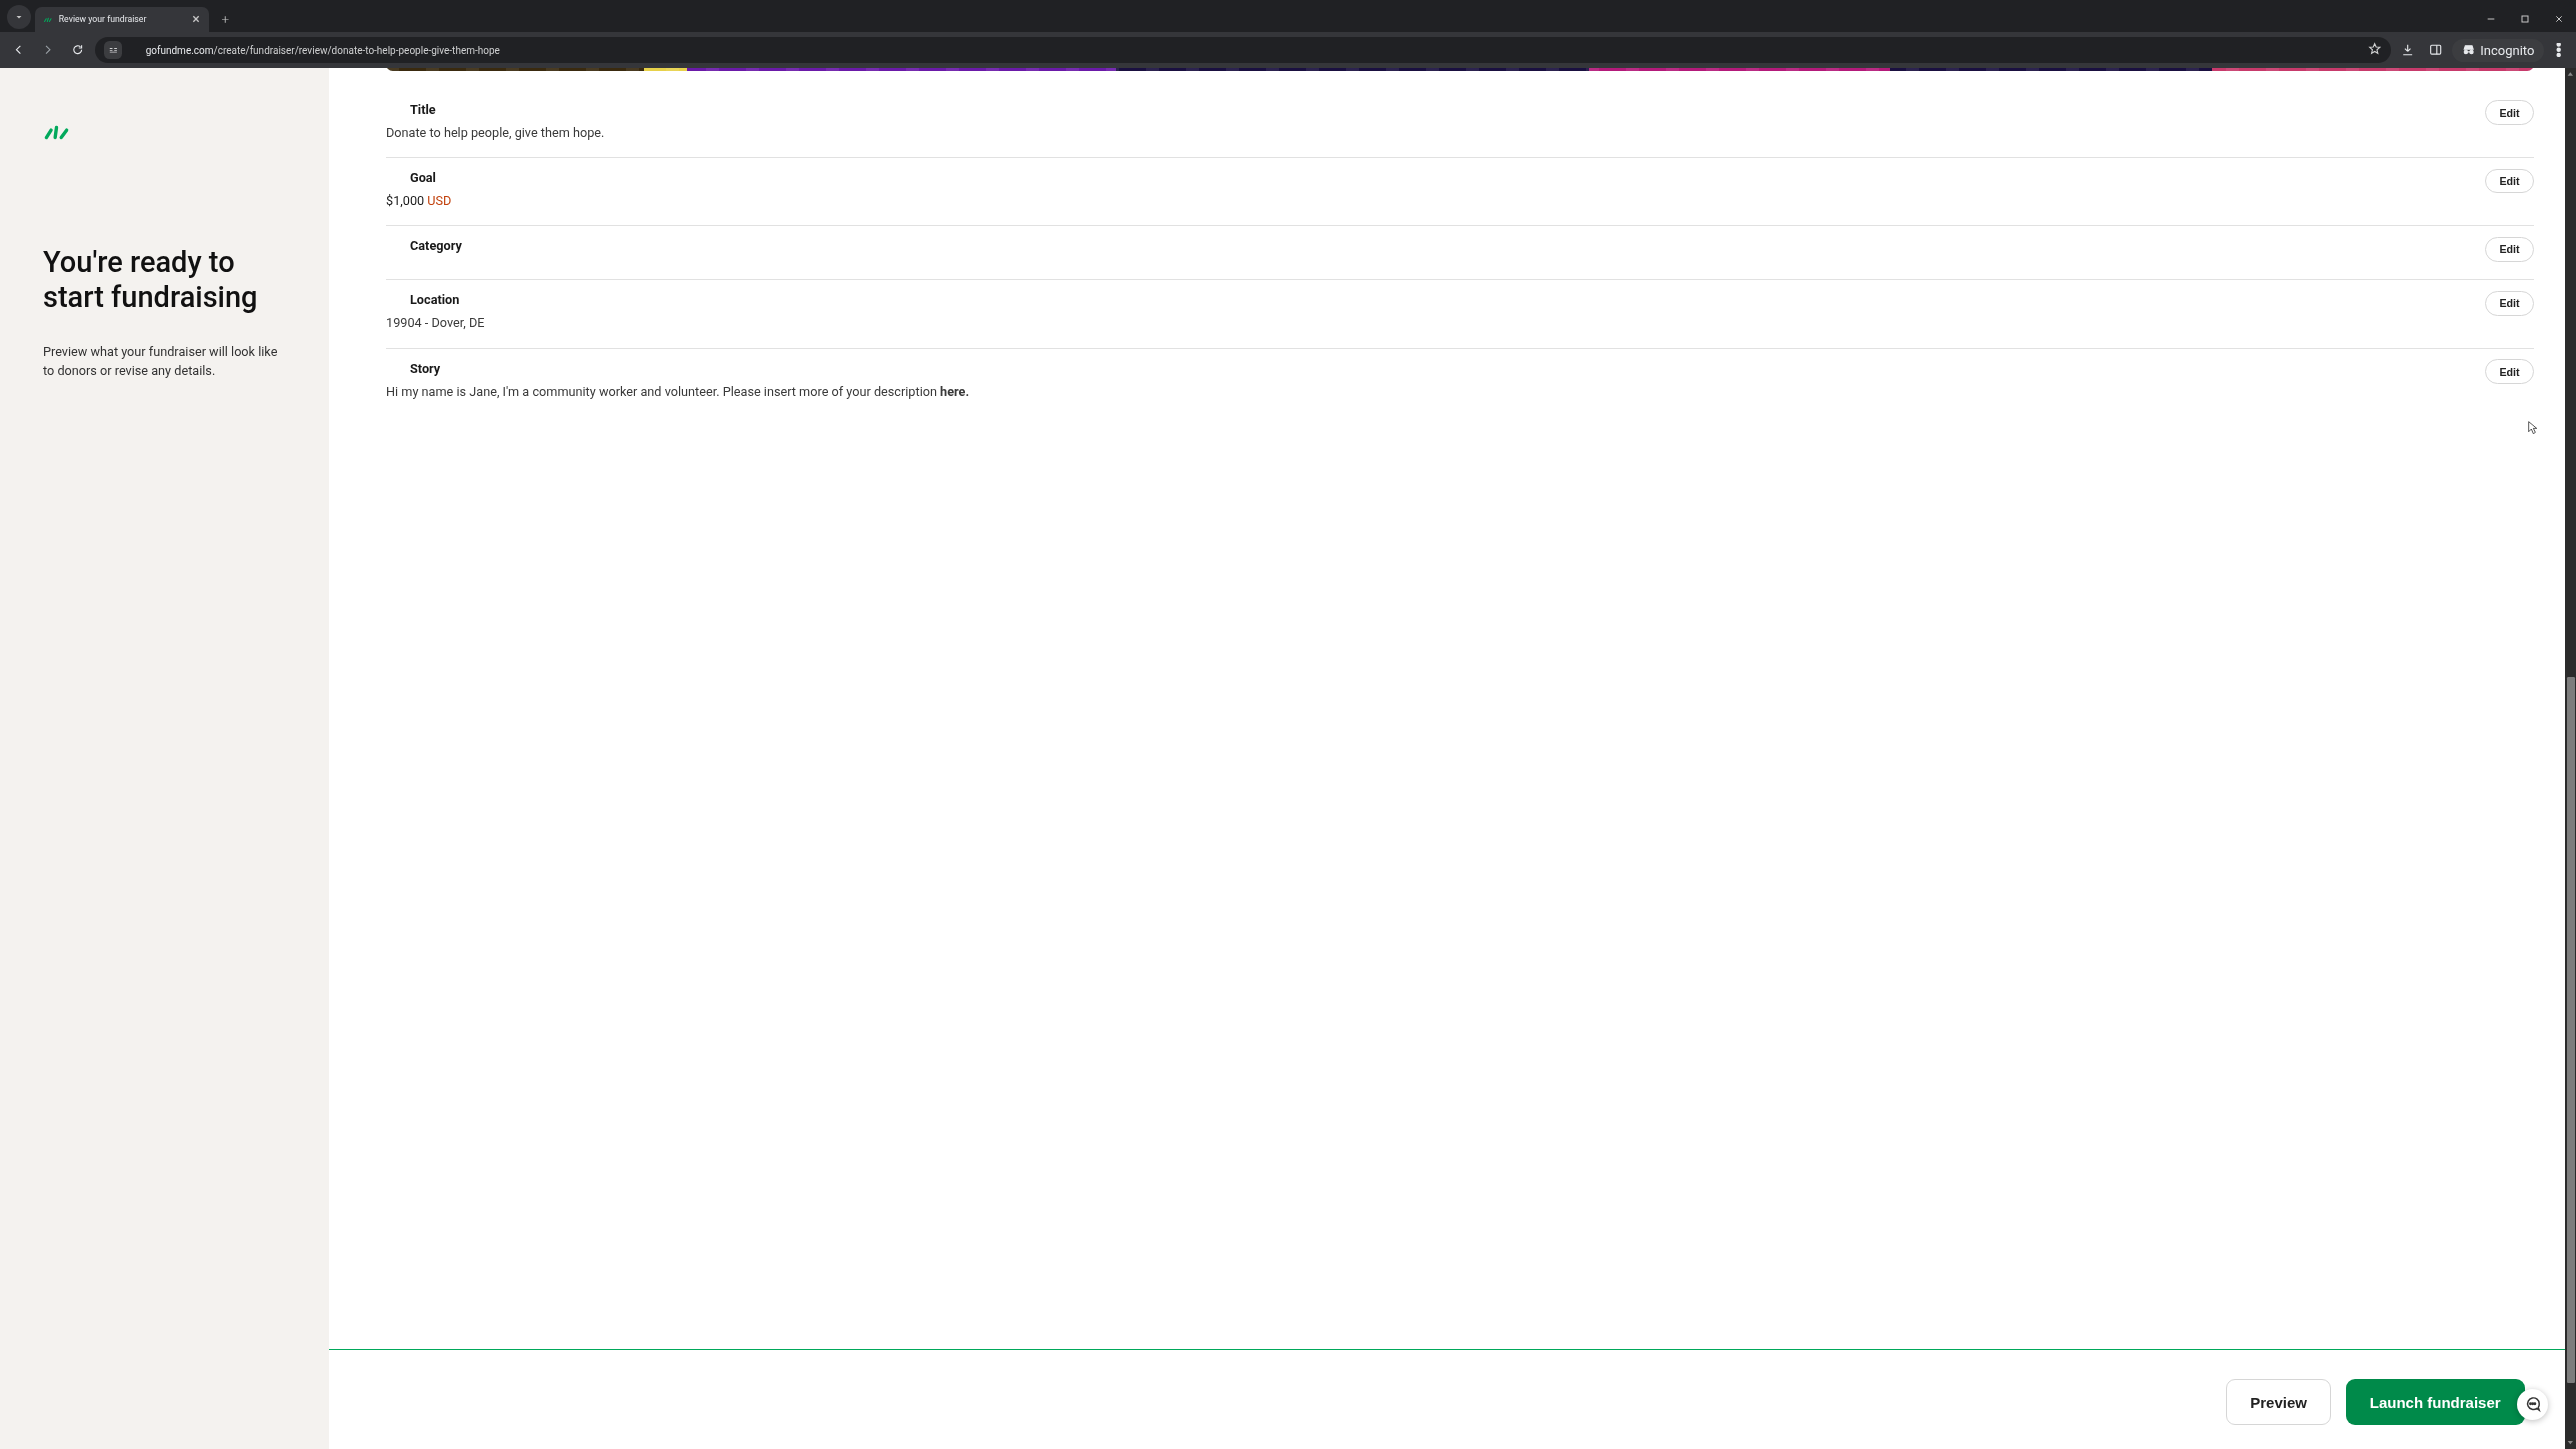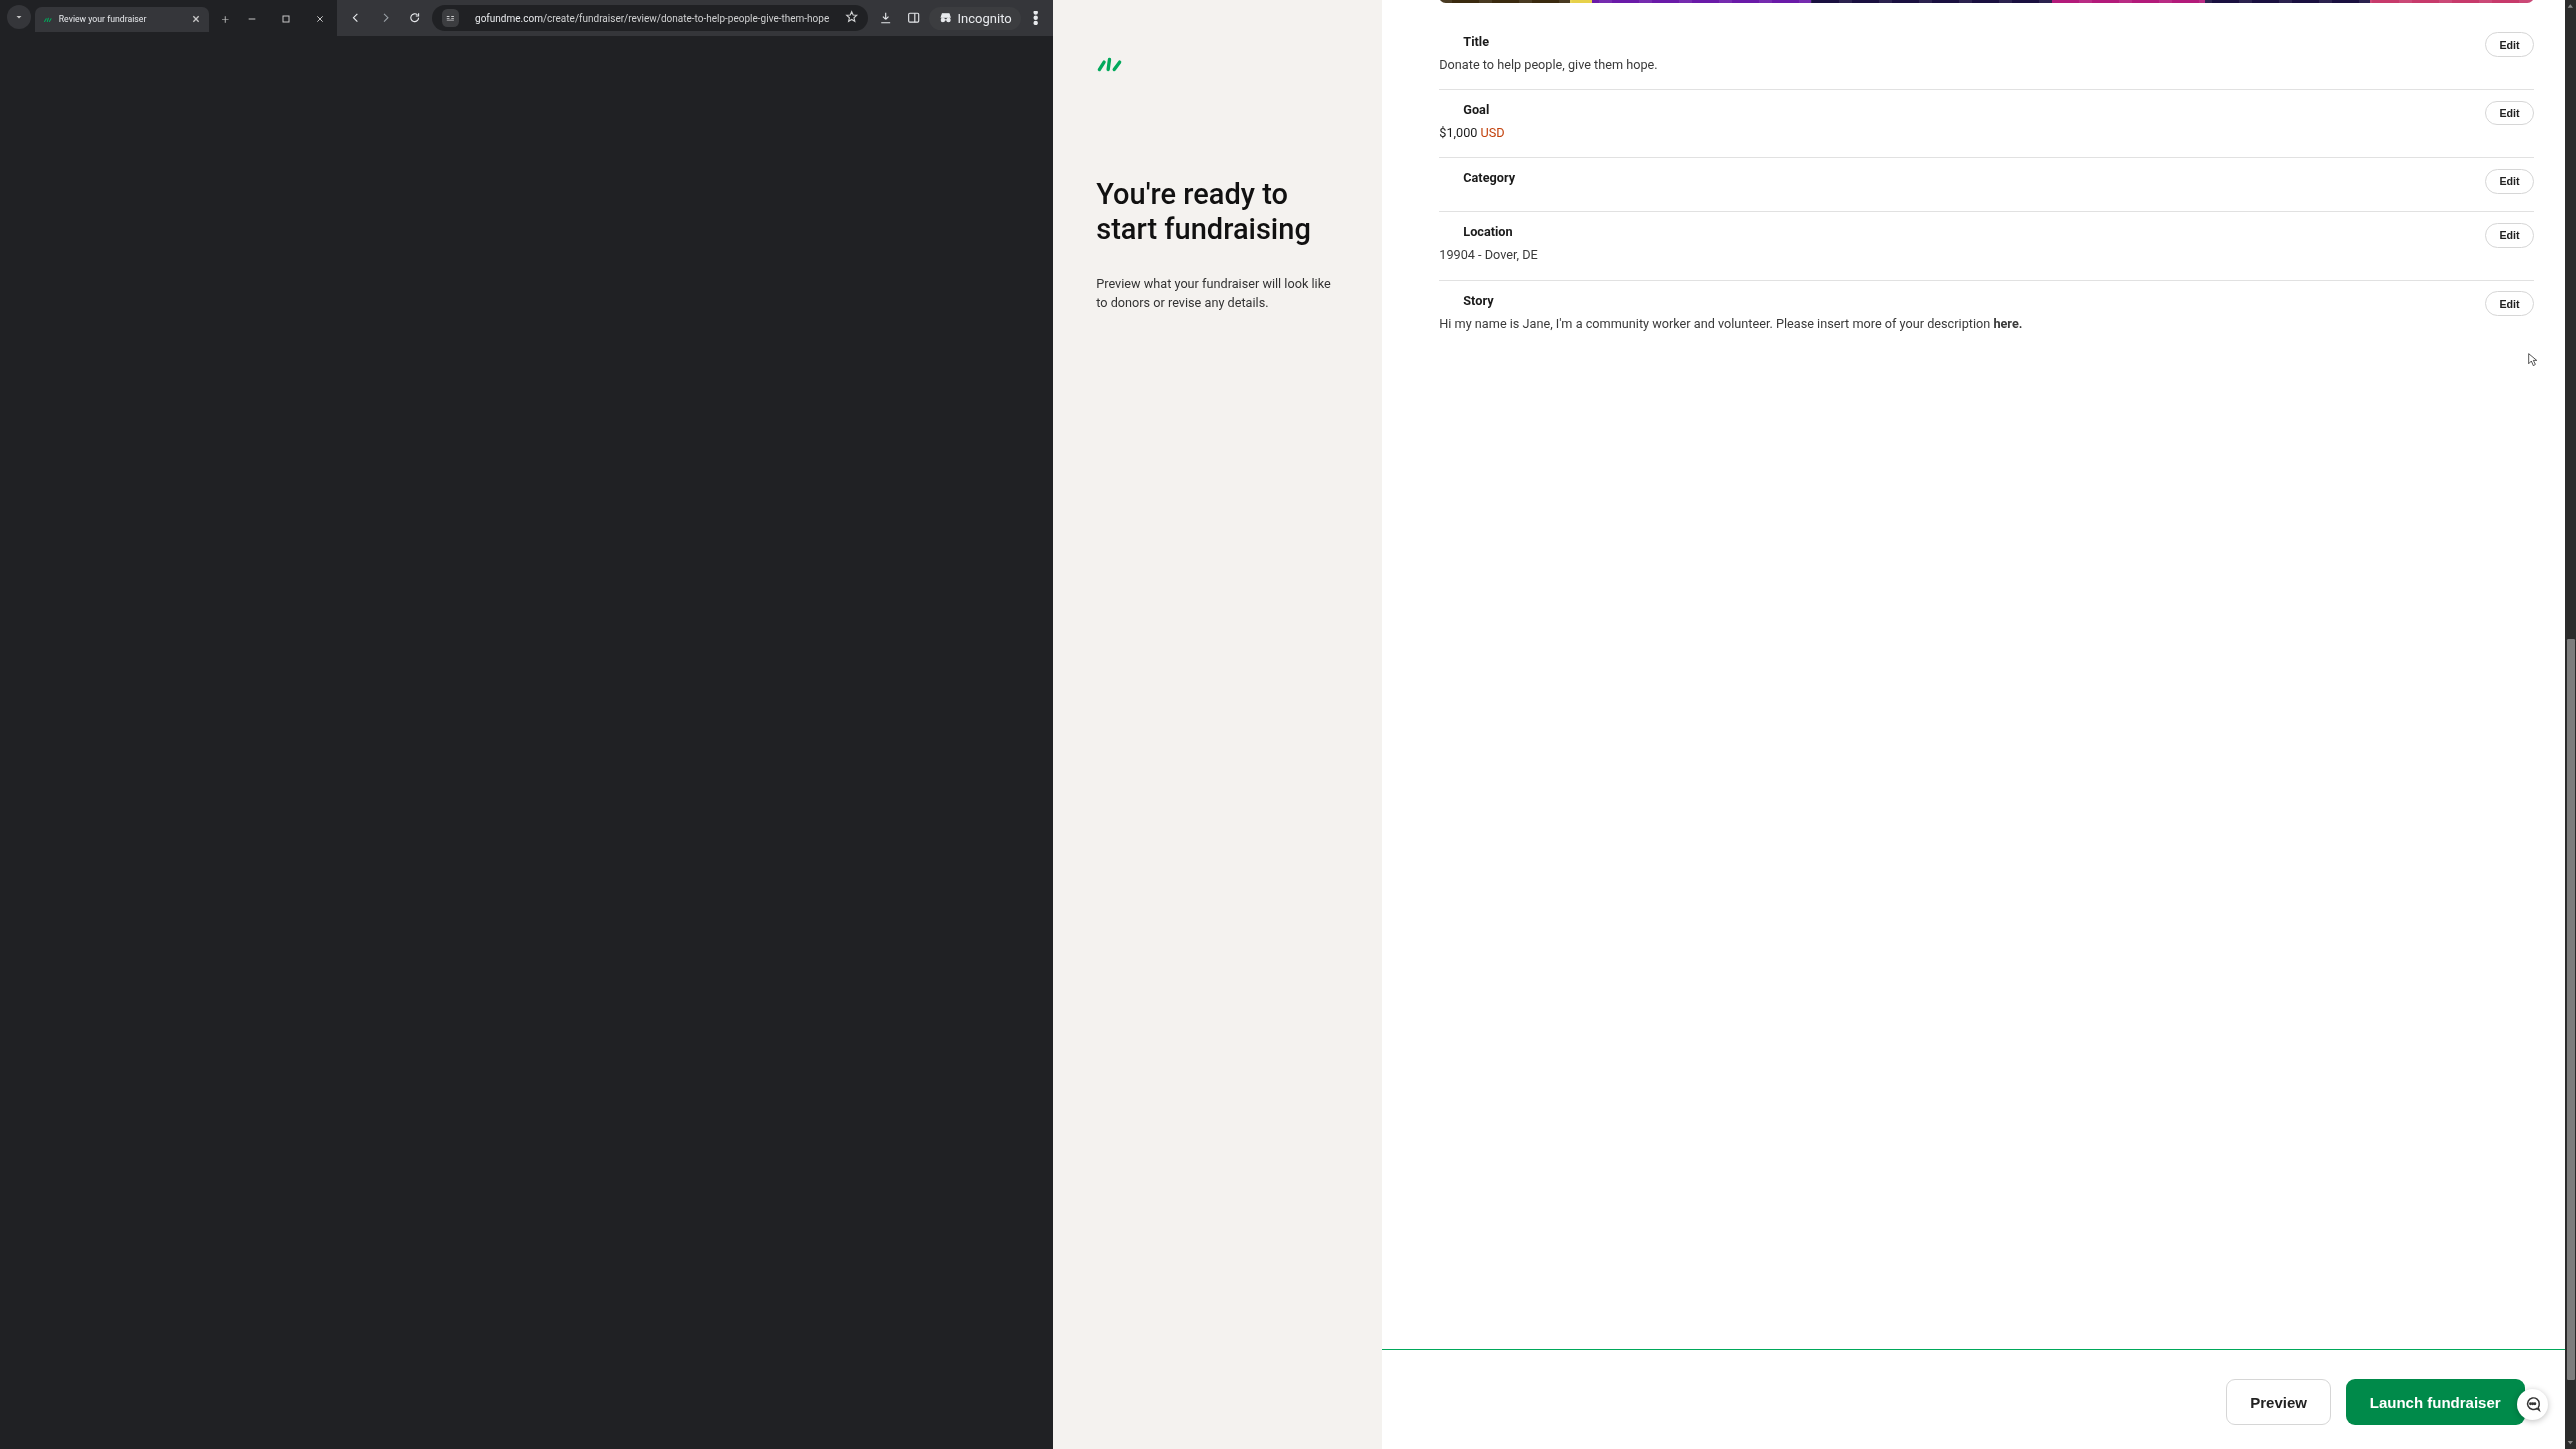--- a/index.html
+++ b/index.html
@@ -6,21 +6,21 @@
     body {
       font-family: -apple-system, BlinkMacSystemFont, "Segoe UI", Roboto, Helvetica, Arial, sans-serif;
       background: #202124;
       overflow: hidden;
       height: 100vh;
     }
 
     
     .browser-chrome {
       display: flex;
-      flex-direction: row;
+      flex-direction: column;
       height: 100vh;
     }
     .titlebar {
       background: #202124;
       display: flex;
       align-items: flex-end;
       height: 32px;
       padding-left: 5.4px;
     }
     .tab-search {
@@ -84,21 +84,21 @@
     .nav-btn.enabled svg { stroke:#e8eaed; }
 
     .omnibox {
       flex:1;
       background:#202124;
       border-radius: 14.8px;
       height: 25.5px;
       display:flex;
       align-items:center;
       padding: 0 9.4px;
-      gap: 16px;
+      gap: 24px;
       color:#cfd0d1;
       font-size:10px;
     }
     .omnibox .site-info {
       width: 17.4px; height: 17.4px;
       background:#3c3d40;
       border-radius: 5.4px;
       display:flex; align-items:center; justify-content:center;
     }
     .omnibox .site-info svg { width:10.7px; height:10.7px; fill:#cfd0d1; }

